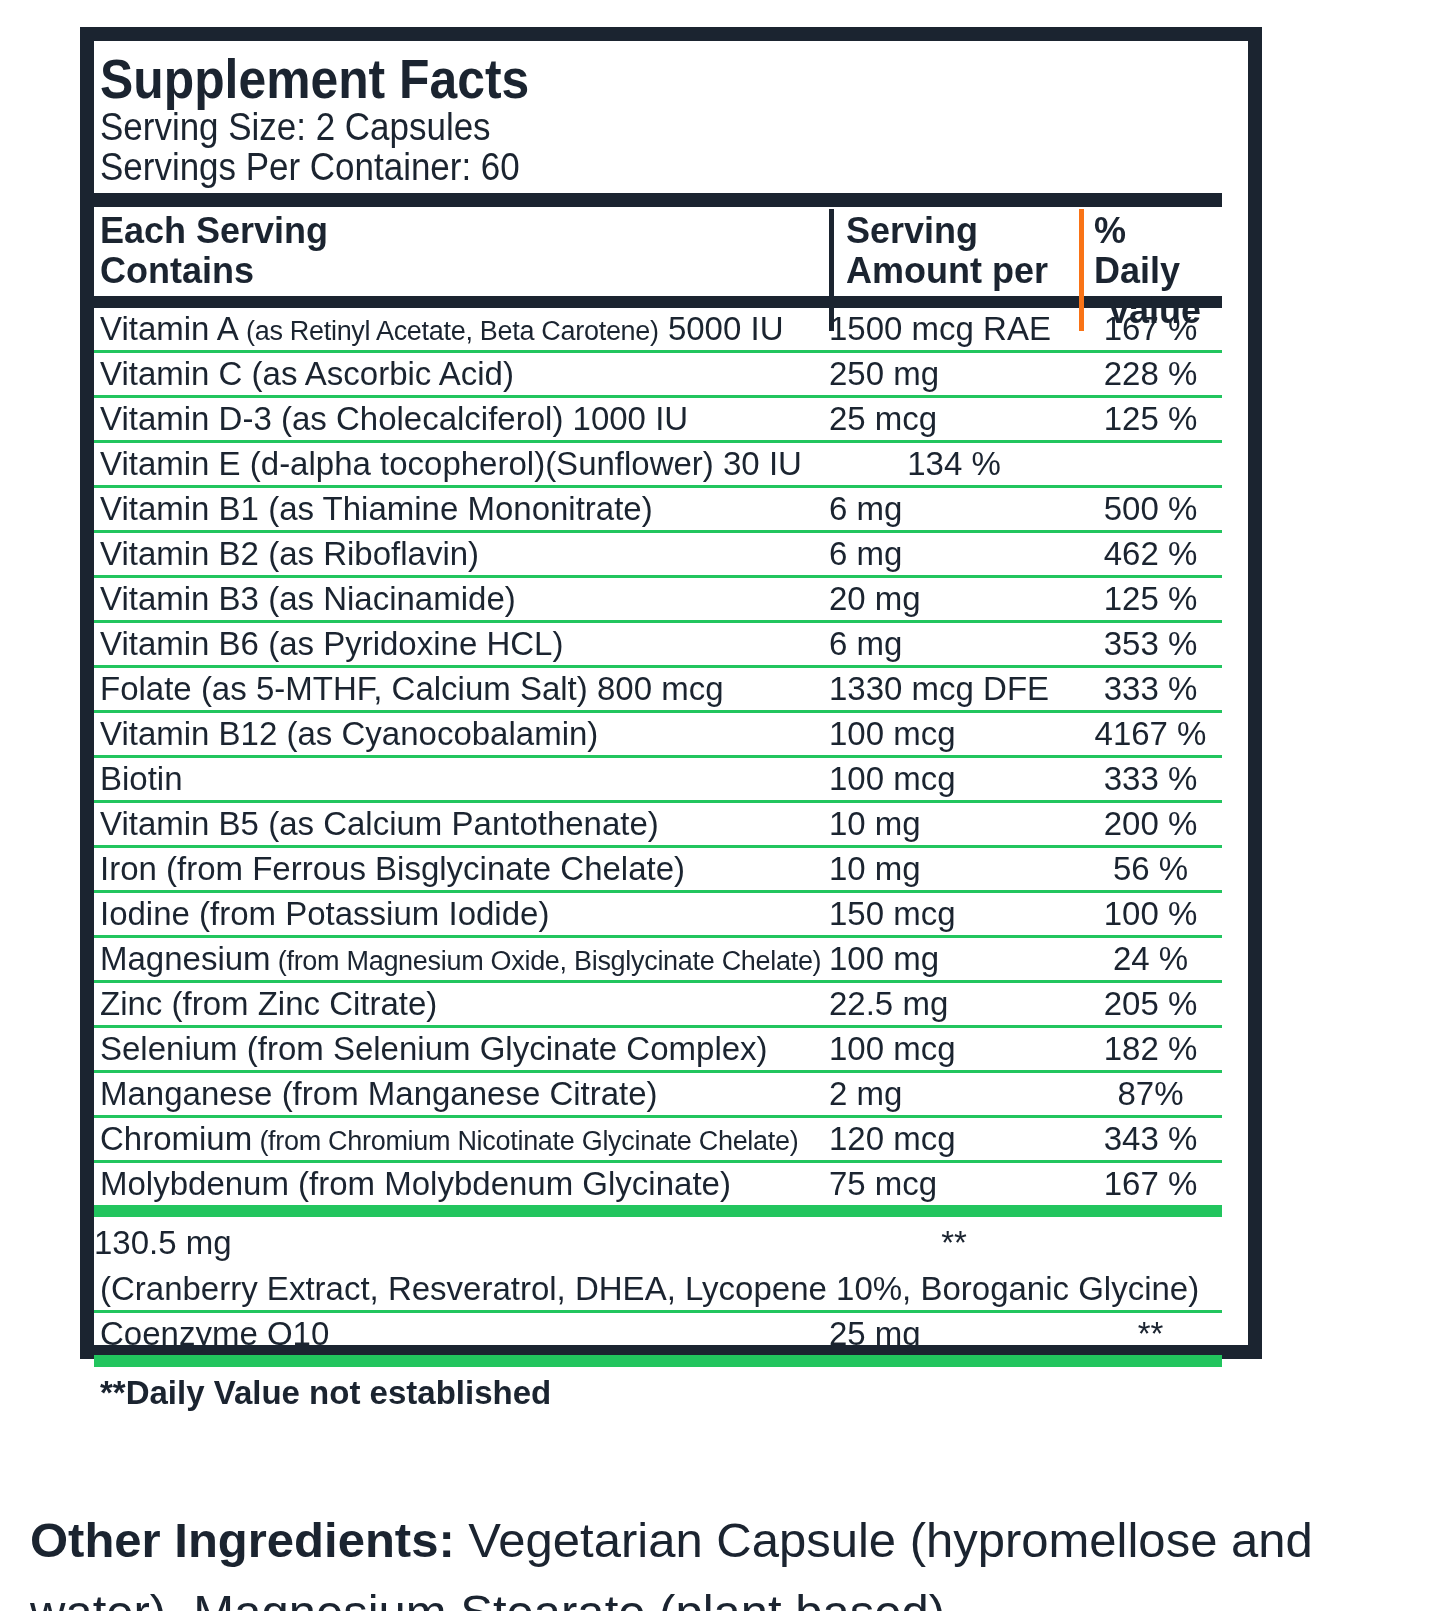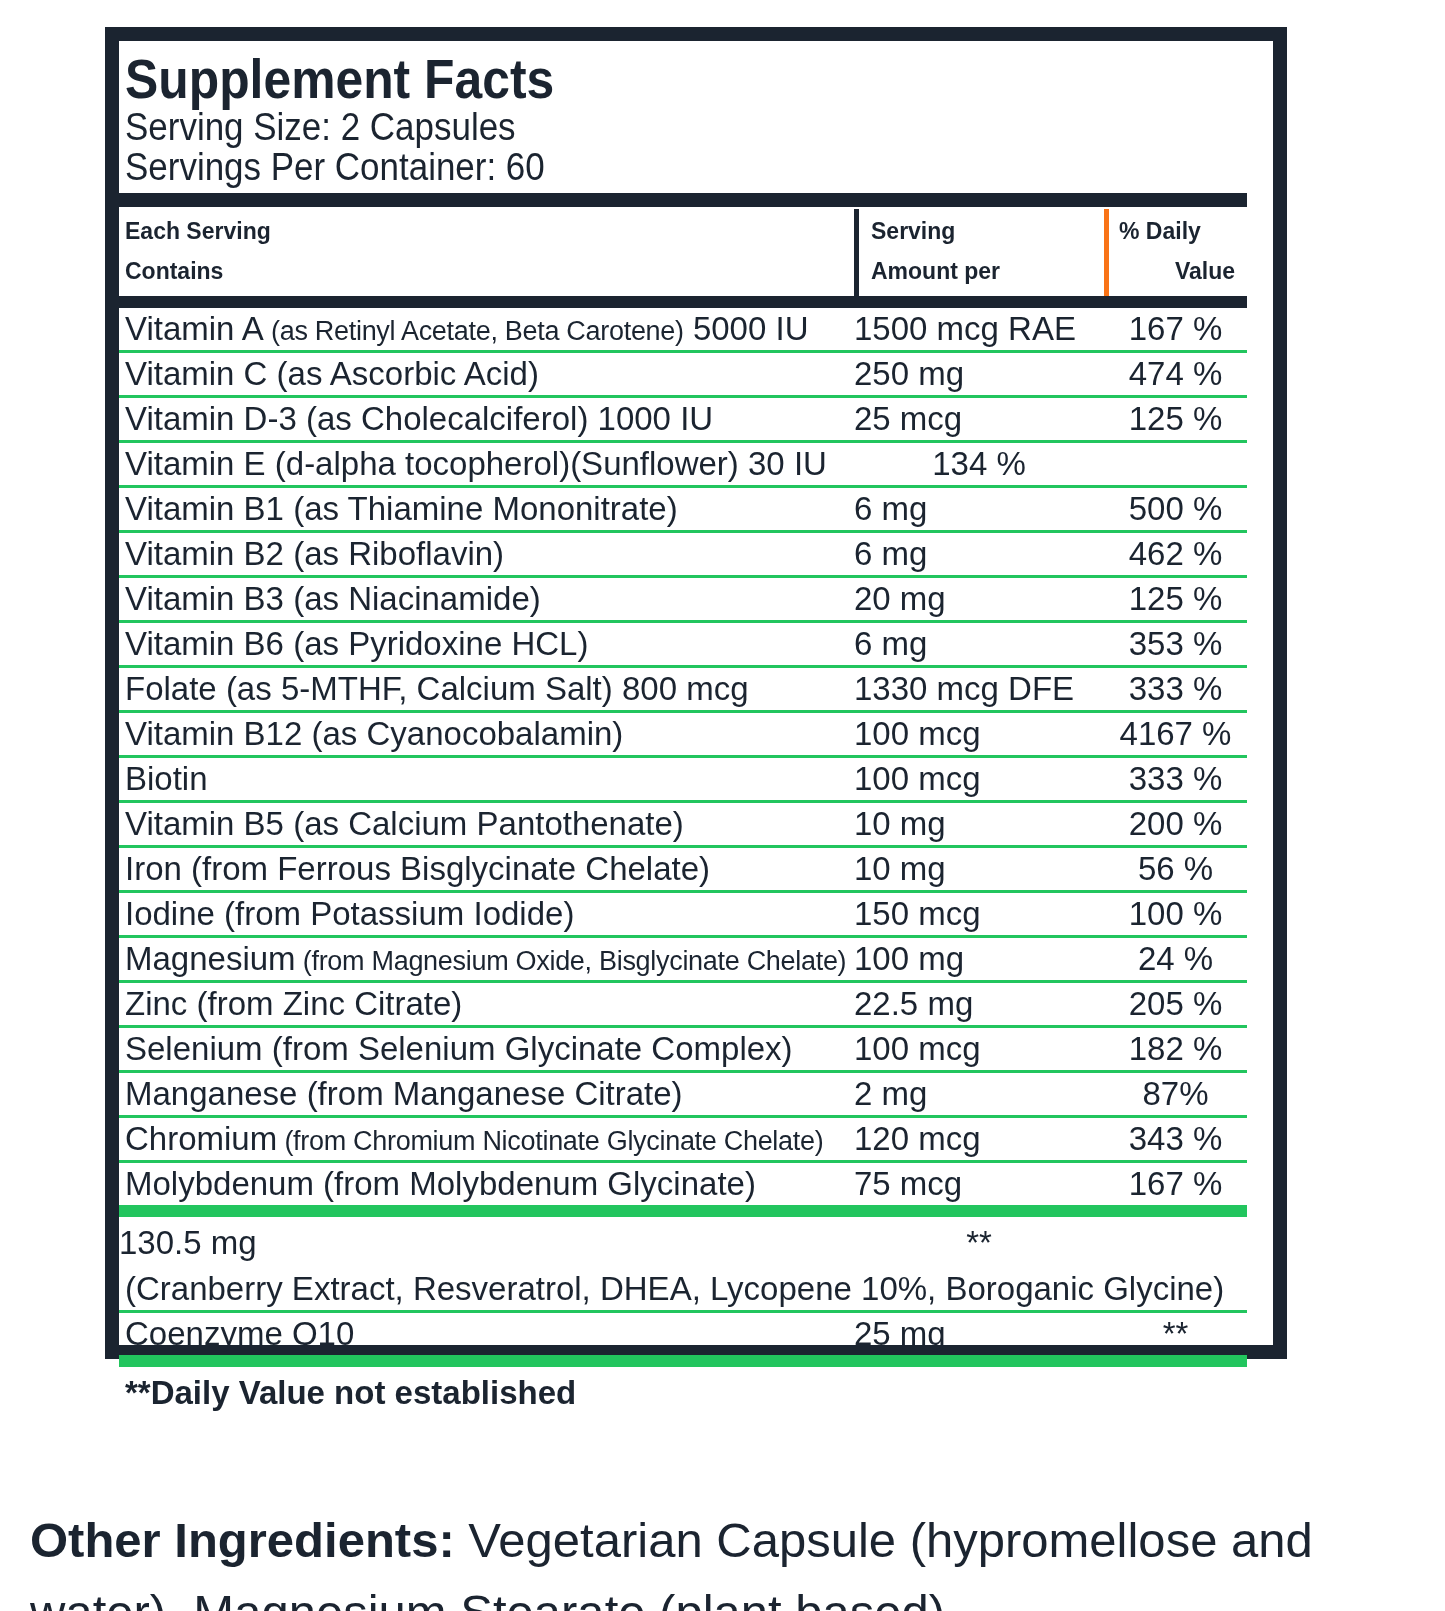--- a/index.html
+++ b/index.html
@@ -3,38 +3,38 @@
 <meta charset="utf-8">
 <style>
   html,body{margin:0;padding:0;}
   body{
     width:1445px;height:1611px;position:relative;overflow:hidden;
     background:#ffffff;color:#1b2430;
     font-family:"Liberation Sans",sans-serif;
     -webkit-font-smoothing:antialiased;
   }
   .facts-box{
-    position:absolute;left:105px;top:27px;width:1182px;height:1332px;
+    position:absolute;left:80px;top:27px;width:1182px;height:1332px;
     box-sizing:border-box;border:14px solid #1b2430;background:#fff;
   }
   .title-block{padding:10px 0 0 6px;}
   .facts-title{
     font-size:56px;font-weight:bold;line-height:56px;margin:0;
     display:inline-block;transform:scaleX(.89);transform-origin:0 50%;white-space:nowrap;
   }
   .sub-line{
     font-size:38px;line-height:40px;
   }
   .sub-line span{display:inline-block;transform:scaleX(.92);transform-origin:0 50%;white-space:nowrap;}
   .bar{background:#1b2430;margin-right:26px;}
   .bar.b14{height:14px;margin-top:6px;}
   .bar.b12{height:12px;}
   .col-headers{
     display:grid;grid-template-columns:735px 250px 1fr;
-    margin-right:34px;height:89px;font-weight:bold;font-size:23px;line-height:40px;
+    margin-right:43px;height:89px;font-weight:bold;font-size:36px;line-height:40px;
     padding-top:2px;box-sizing:border-box;
   }
   .col-headers .hcol{padding-top:2px;}
   .col-headers .c1{padding-left:6px;}
   .col-headers .c2{border-left:5px solid #1b2430;padding-left:12px;}
   .col-headers .c3{border-left:5px solid #f97316;}
   .col-headers .c3 .h3a{padding-left:10px;}
   .col-headers .c3 .h3b{text-align:right;padding-right:4px;}
   .rows{margin-right:26px;}
   .row{
@@ -87,21 +87,21 @@
 
   <div class="rows">
       <div class="row sep-thin">
         <div class="name"><span>Vitamin A</span><span class="small"> (as Retinyl Acetate, Beta Carotene)</span><span> 5000 IU</span></div>
         <div class="amount">1500 mcg RAE</div>
         <div class="dv">167 %</div>
       </div>
       <div class="row sep-thin">
         <div class="name"><span>Vitamin C (as Ascorbic Acid)</span></div>
         <div class="amount">250 mg</div>
-        <div class="dv">474 %</div>
+        <div class="dv">228 %</div>
       </div>
       <div class="row sep-thin">
         <div class="name"><span>Vitamin D-3 (as Cholecalciferol) 1000 IU</span></div>
         <div class="amount">25 mcg</div>
         <div class="dv">125 %</div>
       </div>
       <div class="row sep-thin">
         <div class="name"><span>Vitamin E (d-alpha tocopherol)(Sunflower) 30 IU</span></div>
         <div class="dv">134 %</div>
       </div>

